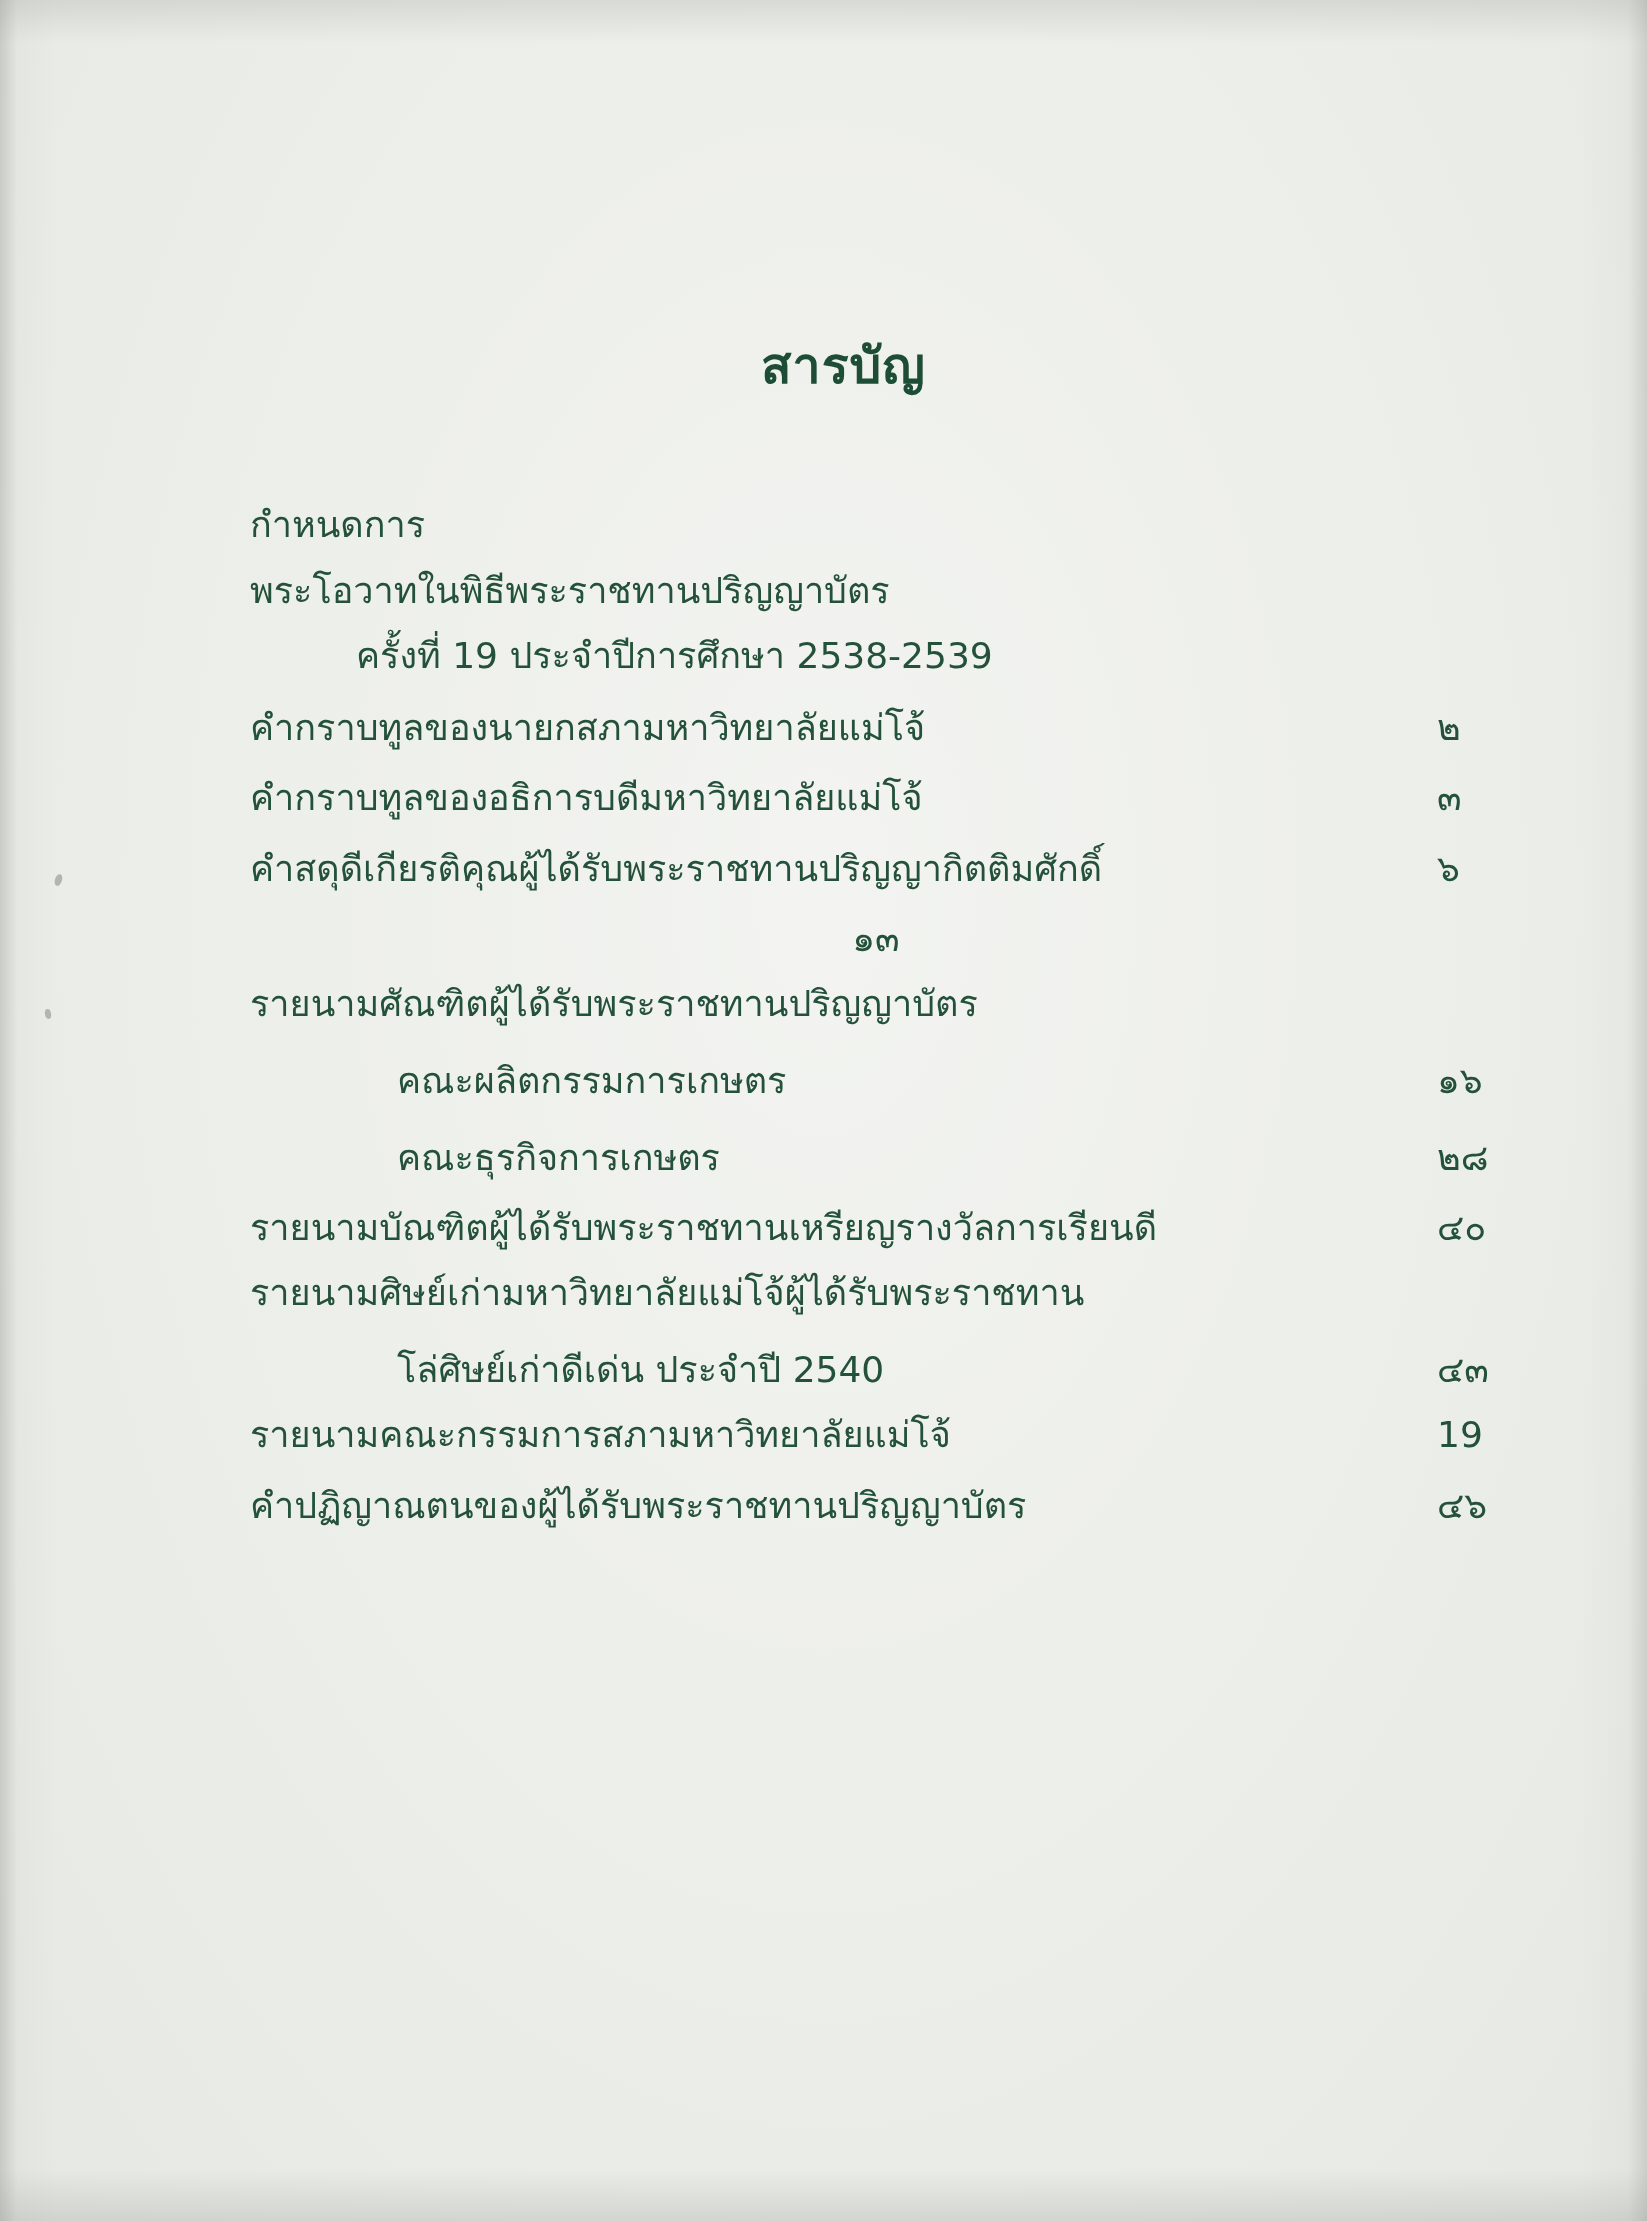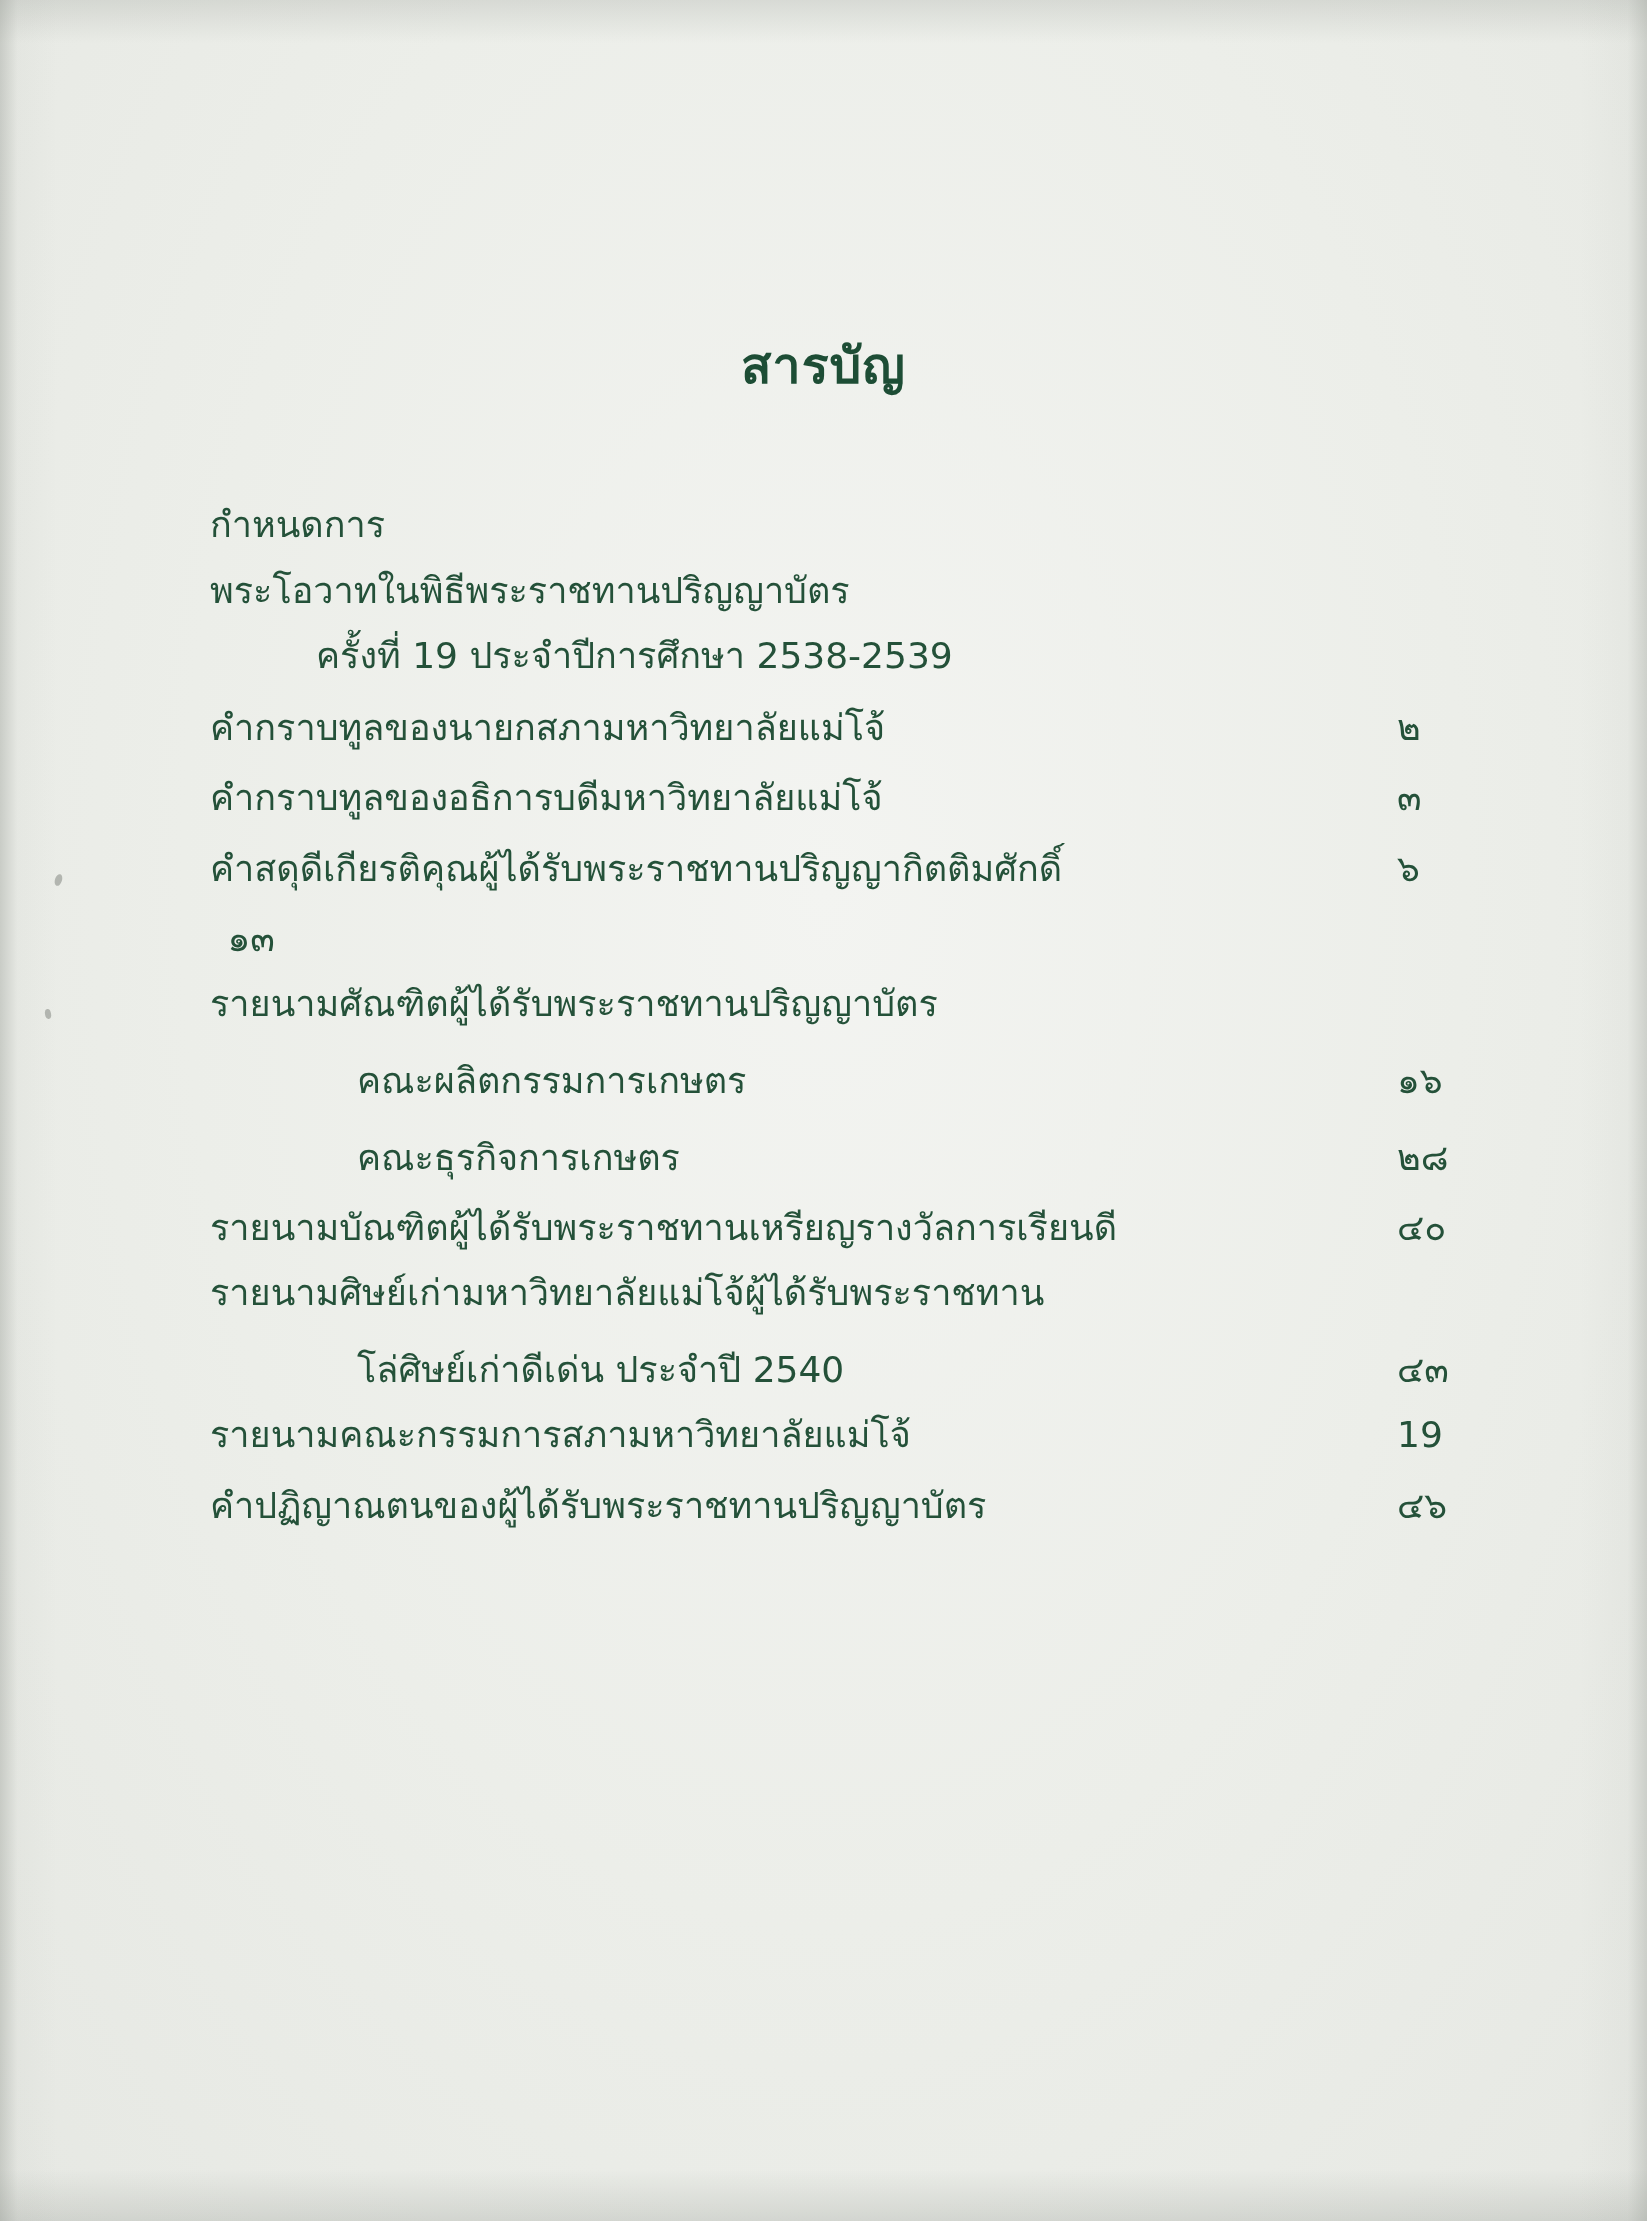--- a/index.html
+++ b/index.html
@@ -14,20 +14,21 @@
     overflow: hidden;
   }
   
   #page {
     position: relative;
     width: 1647px;
     height: 2222px;
     background:
       radial-gradient(ellipse at 50% 40%, #f3f4f1 0%, #eceee9 55%, #e6e8e3 100%);
     box-sizing: border-box;
+    padding-left: 40px;
   }
   
   #page::before {
     content: "";
     position: absolute;
     left: 0; top: 0; right: 0; bottom: 0;
     background:
       linear-gradient(to right, rgba(140,145,138,0.35) 0px, rgba(140,145,138,0.05) 17.4px, rgba(255,255,255,0) 58px),
       linear-gradient(to left, rgba(140,145,138,0.30) 0px, rgba(140,145,138,0.05) 19.3px, rgba(255,255,255,0) 68px),
       linear-gradient(to bottom, rgba(140,145,138,0.22) 0px, rgba(255,255,255,0) 43px),
@@ -53,21 +54,21 @@
   }
   .toc {
     position: absolute;
     top: 502px;
     left: 210px;
     width: 1332px;
   }
   .toc-row {
     display: flex;
     align-items: baseline;
-    justify-content: flex-start;
+    justify-content: center;
     margin-bottom: 13.5px;
     min-height: 52px;
   }
   .toc-label {
     font-size: 36px;
     line-height: 1.28;
     color: #245139;
     white-space: nowrap;
     font-weight: 400;
   }

